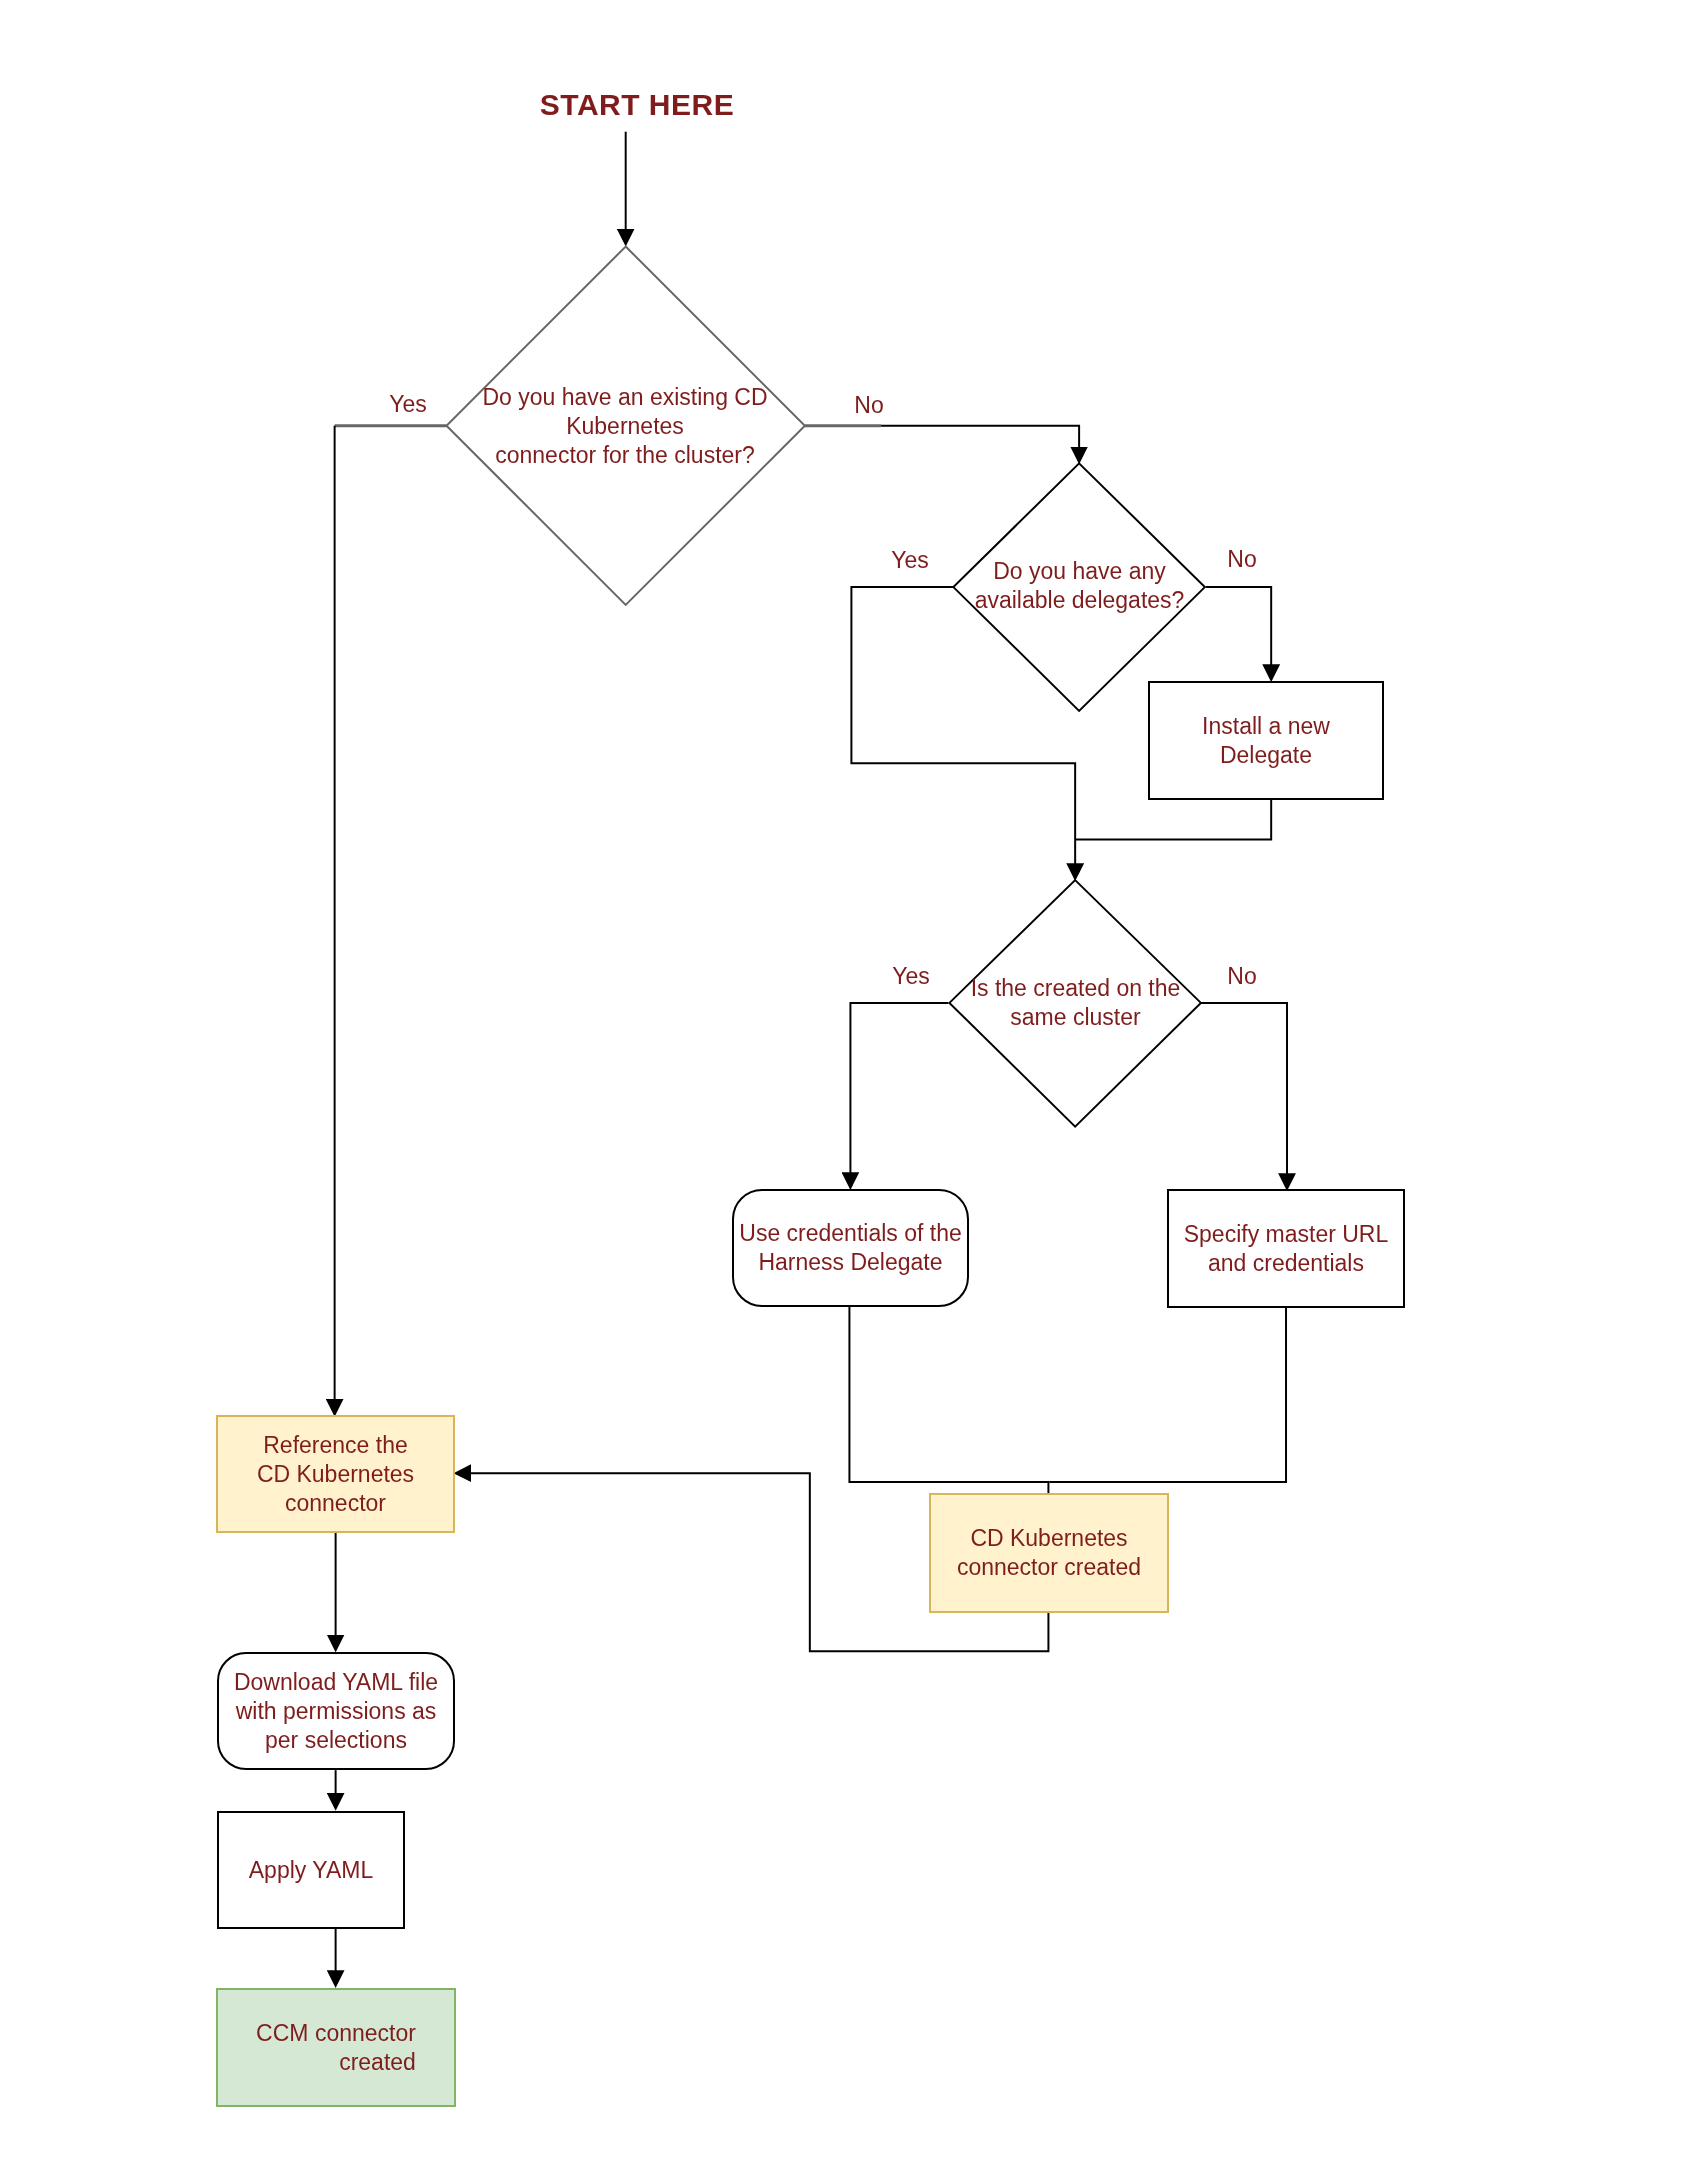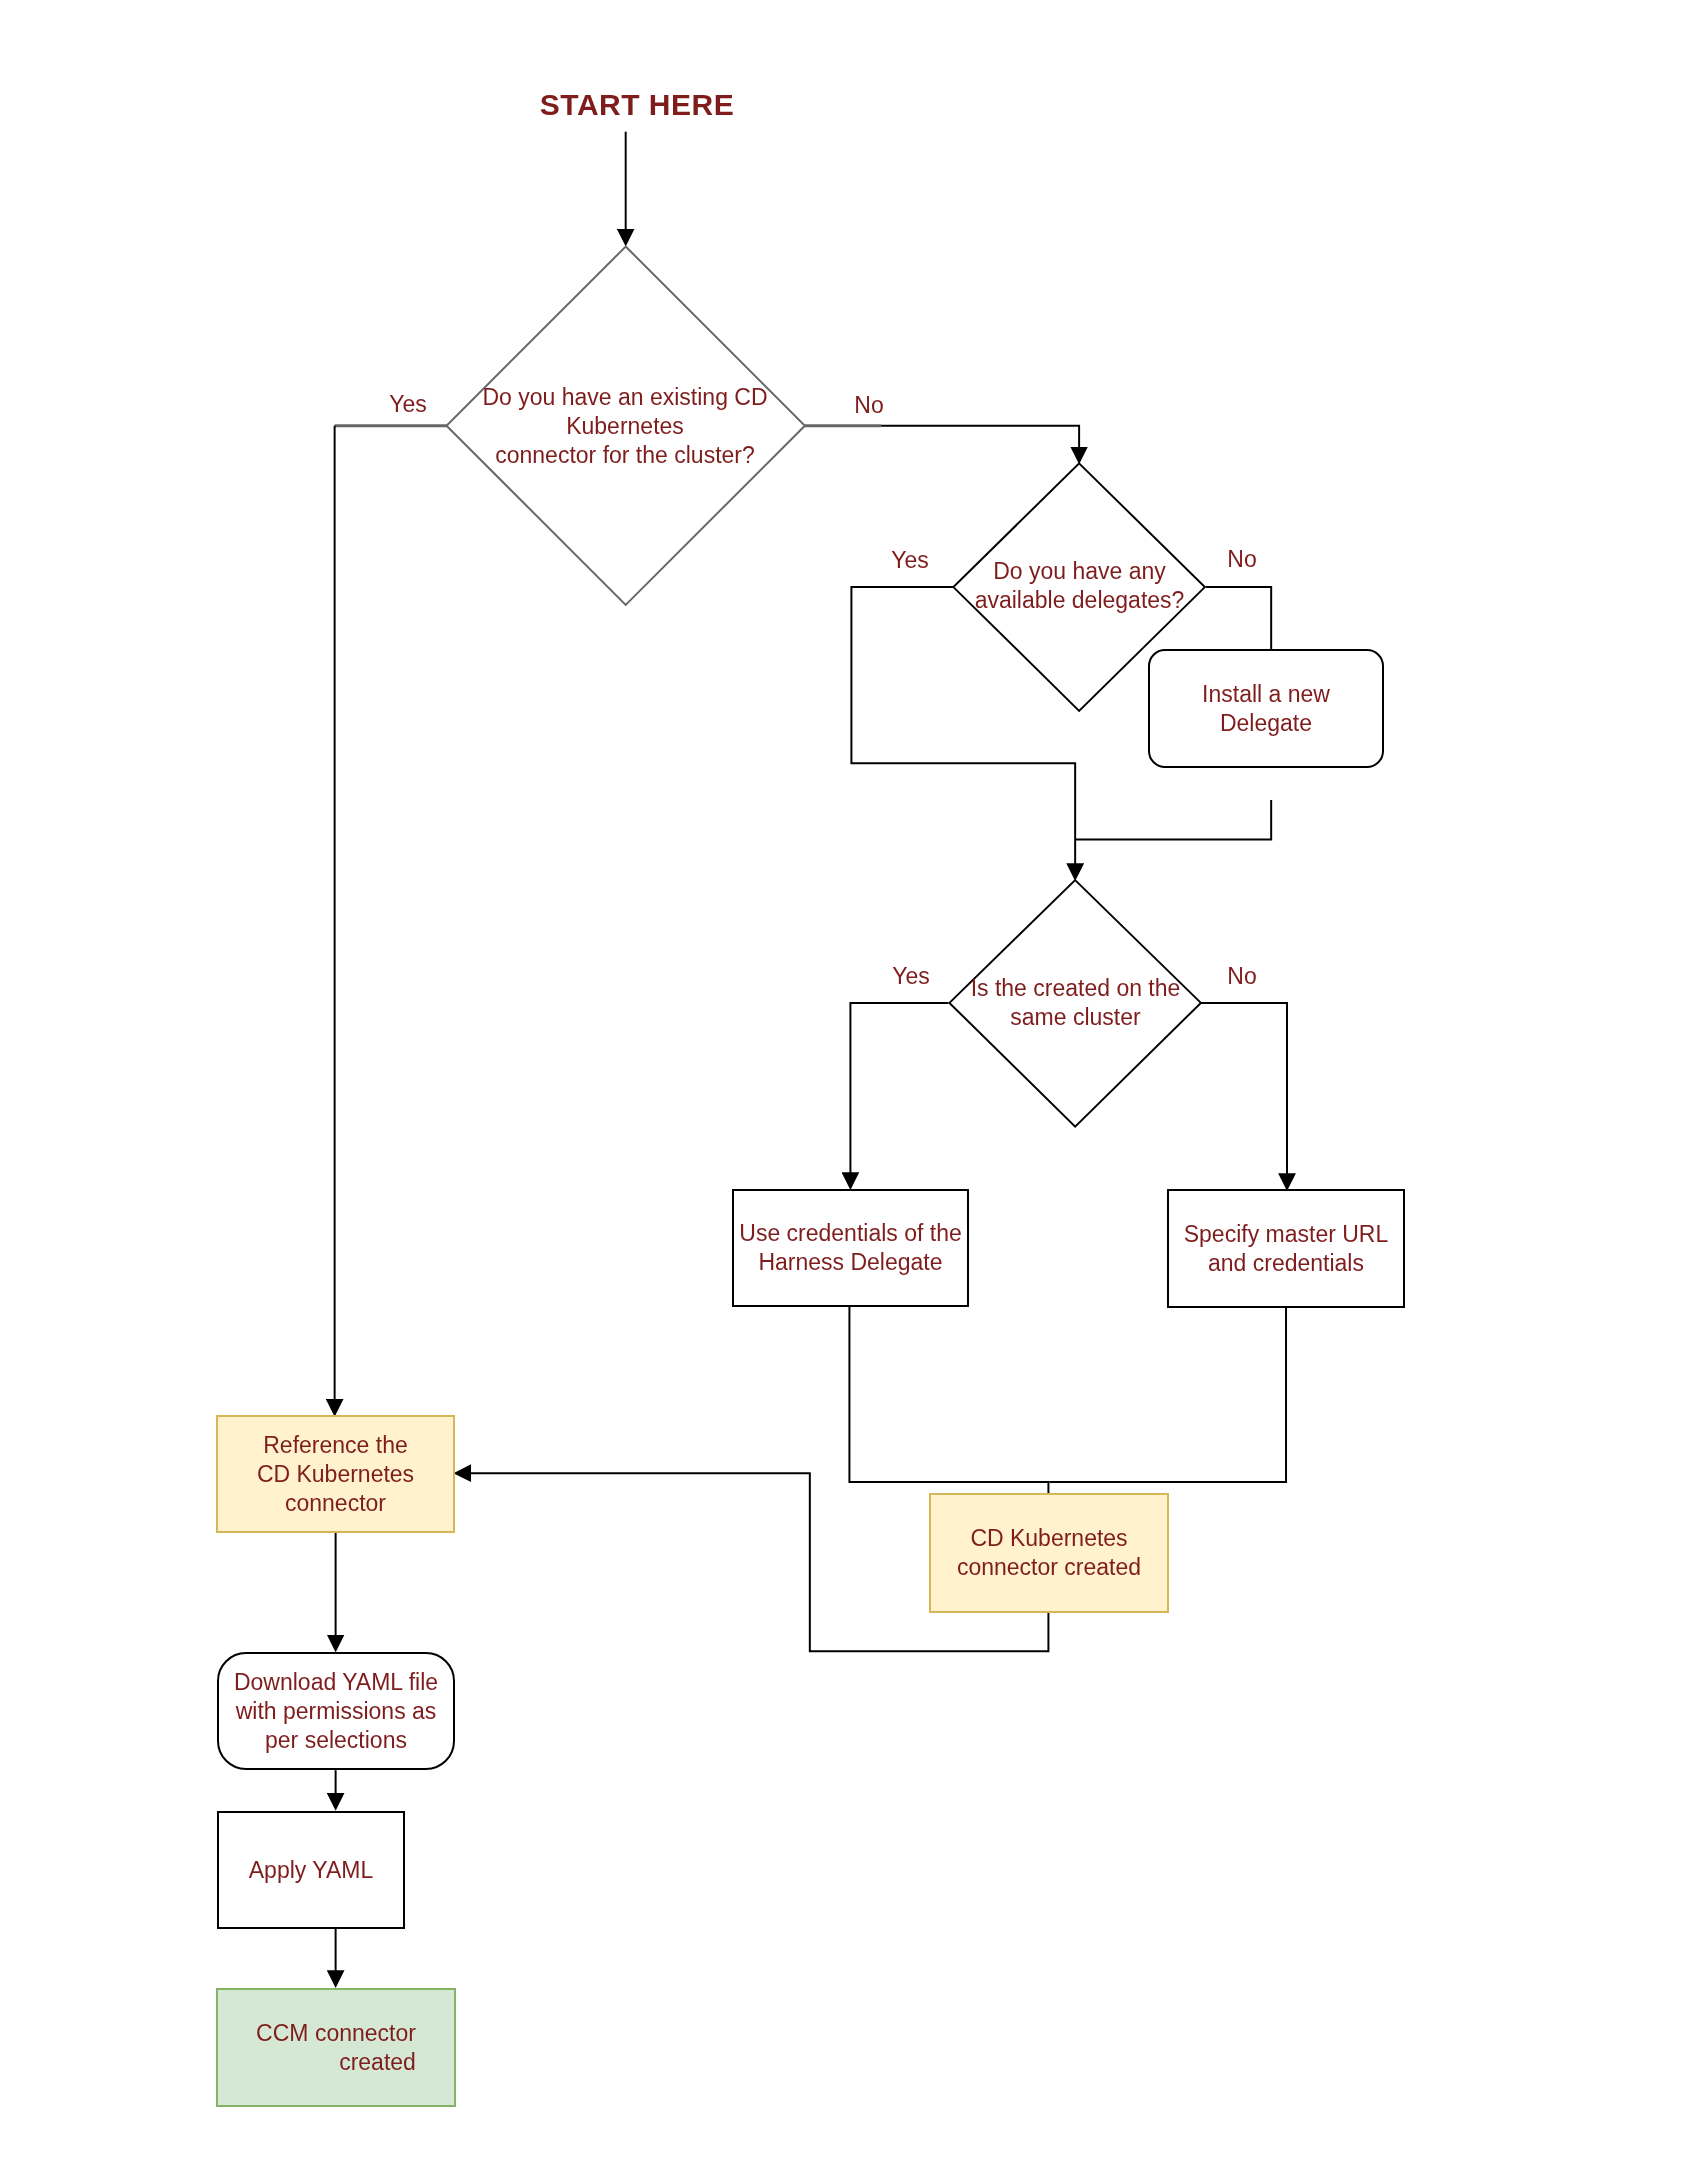--- a/index.html
+++ b/index.html
@@ -119,24 +119,24 @@
   <div class="diamond-text" style="left:927px; top:974px; width:297px;">Is the created on the
 same cluster</div>
 
   <div class="edge-label" style="left:408px; top:404px;">Yes</div>
   <div class="edge-label" style="left:869px; top:405px;">No</div>
   <div class="edge-label" style="left:910px; top:560px;">Yes</div>
   <div class="edge-label" style="left:1242px; top:559px;">No</div>
   <div class="edge-label" style="left:911px; top:976px;">Yes</div>
   <div class="edge-label" style="left:1242px; top:976px;">No</div>
 
-  <div class="node box" style="left:1148px; top:649px; width:236px; height:119px;border-radius:17px;">Install a new
+  <div class="node box" style="left:1148px; top:681px; width:236px; height:119px;">Install a new
 Delegate</div>
 
-  <div class="node box" style="left:732px; top:1189px; width:237px; height:118px;">Use credentials of the
+  <div class="node box" style="left:732px; top:1189px; width:237px; height:118px;border-radius:30px;">Use credentials of the
 Harness Delegate</div>
 
   <div class="node box" style="left:1167px; top:1189px; width:238px; height:119px;">Specify master URL
 and credentials</div>
 
   <div class="node box yellow" style="left:929px; top:1493px; width:240px; height:120px;">CD Kubernetes
 connector created</div>
 
   <div class="node box yellow" style="left:216px; top:1415px; width:239px; height:118px;">Reference the
 CD Kubernetes

